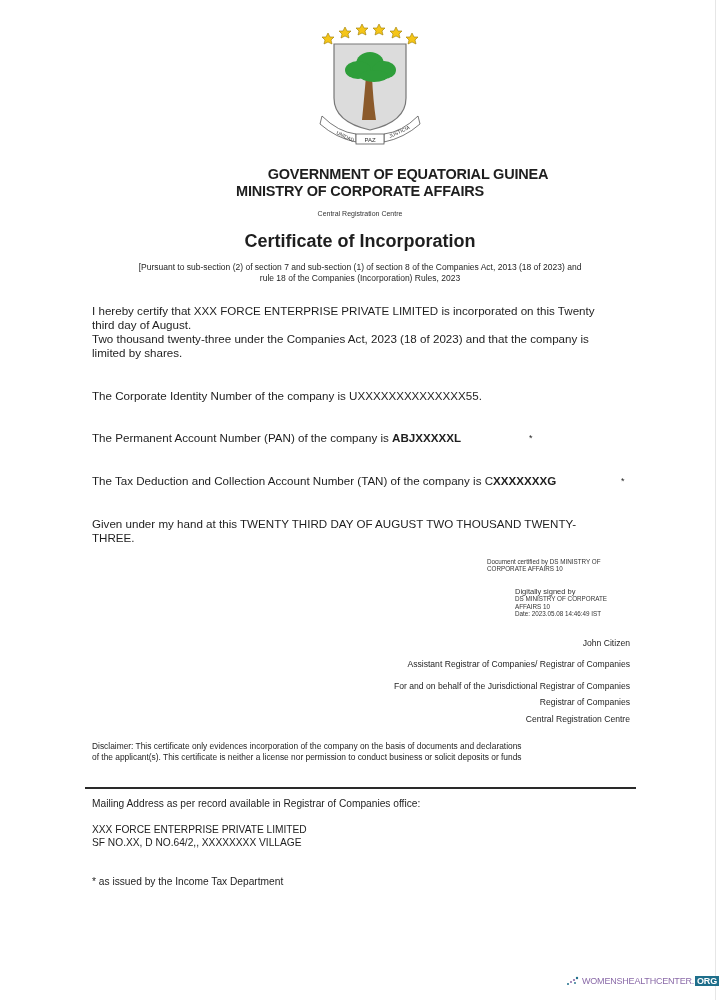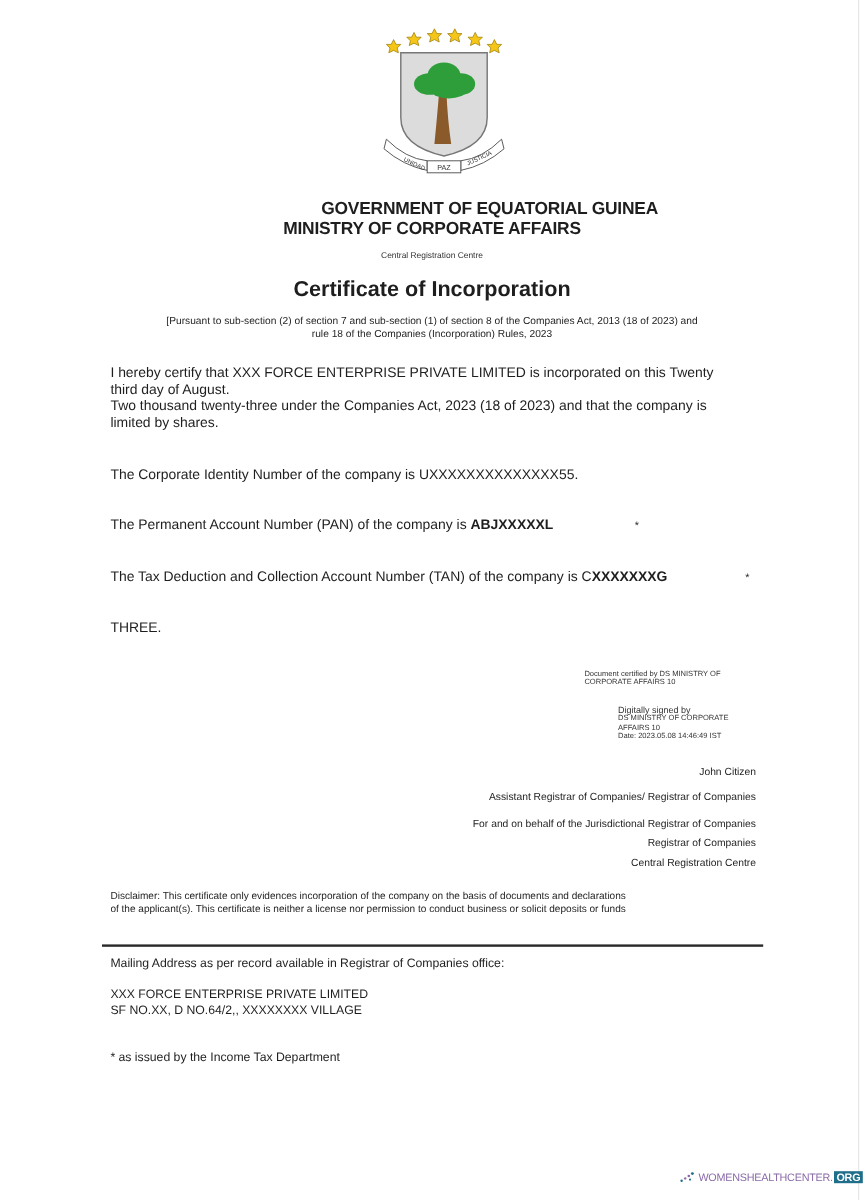--- a/index.html
+++ b/index.html
@@ -80,20 +80,21 @@
   <span>The Permanent Account Number (PAN) of the company is </span><span class="b">ABJXXXXXL</span>
   <span style="position:absolute; left:437px; font-size:9px;">*</span>
 </div>
 
 <div class="para" style="top:474px;">
   <span>The Tax Deduction and Collection Account Number (TAN) of the company is </span><span>C</span><span class="b">XXXXXXXG</span>
   <span style="position:absolute; left:529px; font-size:9px;">*</span>
 </div>
 
 <div class="para" style="top:517px;">
+  <div>Given under my hand at this TWENTY THIRD DAY OF AUGUST TWO THOUSAND TWENTY-</div>
   <div>THREE.</div>
 </div>
 
 <div class="sig-small" style="top:558px;">
   <div>Document certified by DS MINISTRY OF</div>
   <div>CORPORATE AFFAIRS 10</div>
 </div>
 <div class="sig-small" style="top:588px;margin-left:28px;">
   <div class="lg">Digitally signed by</div>
   <div>DS MINISTRY OF CORPORATE</div>

